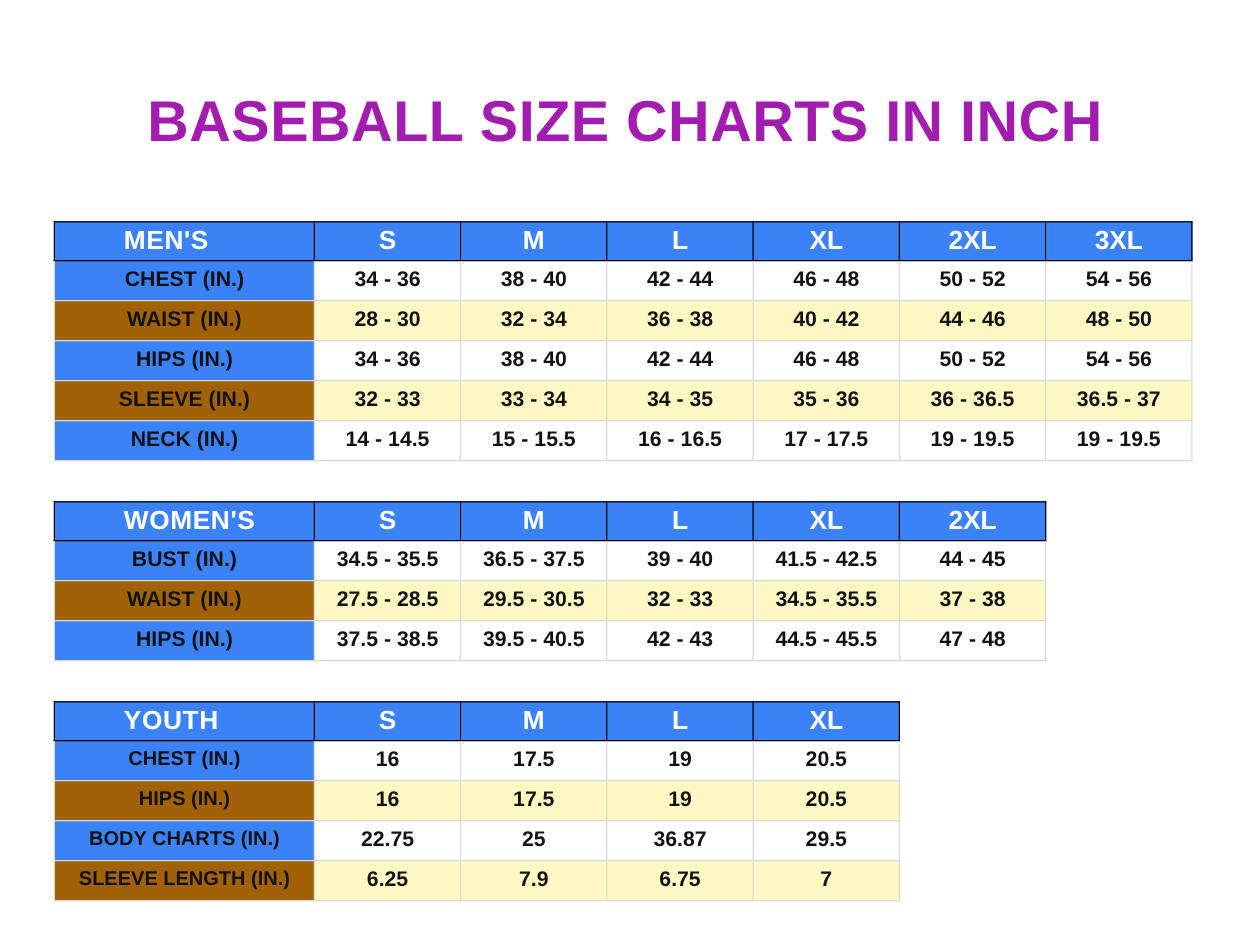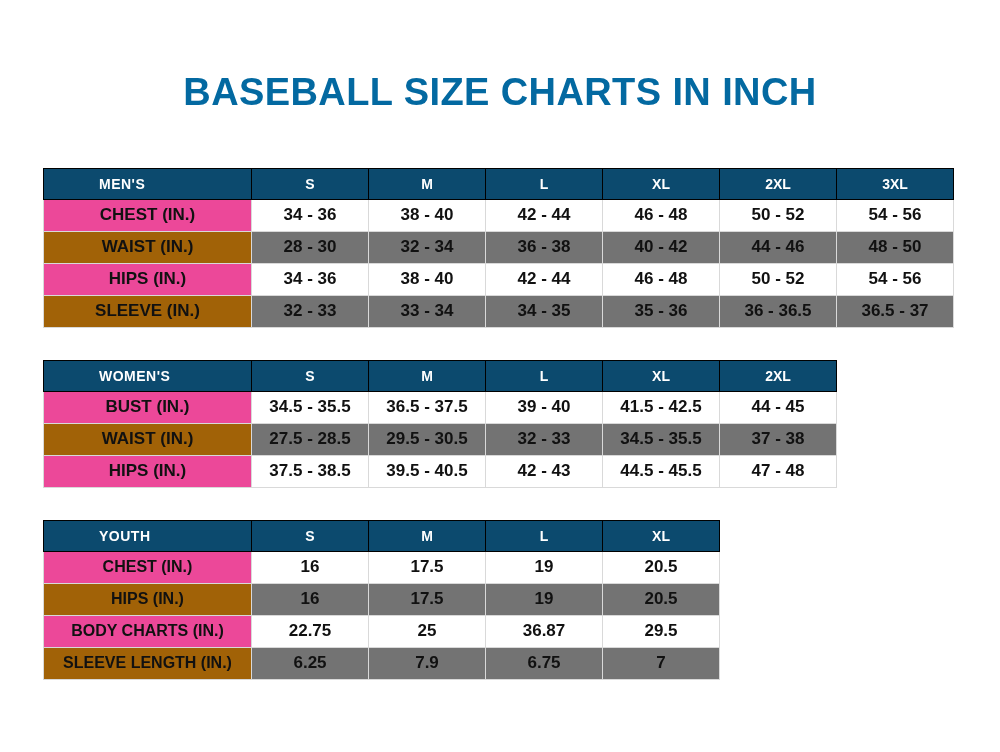--- a/index.html
+++ b/index.html
@@ -16,24 +16,24 @@
   }
   .page {
     position: relative;
     width: 1000px;
     height: 752px;
     box-sizing: border-box;
     padding: 0;
   }
   .title {
     text-align: center;
-    font-size: 38px;
+    font-size: 46px;
     font-weight: bold;
     letter-spacing: 0.4px;
-    color: #0369a1;
+    color: #a21caf;
     margin: 0;
     padding-top: 72px;
     line-height: 1.1;
   }
   .charts {
     margin-top: 54px;
     padding-left: 43px;
     padding-right: 43px;
   }
   table.size-table {
@@ -48,36 +48,36 @@
     text-align: center;
     font-weight: bold;
     padding: 0;
     height: 31px;
     vertical-align: middle;
     white-space: nowrap;
     color: #111111;
     background: #ffffff;
   }
   table.size-table thead th {
-    background: #0c4a6e;
+    background: #3b82f6;
     color: #ffffff;
     border: 1px solid #000000;
     height: 30px;
-    font-size: 14px;
+    font-size: 21px;
   }
   table.size-table thead th.cat {
     text-align: left;
     padding-left: 55px;
     letter-spacing: 0.5px;
   }
   table.size-table tbody tr.alt td {
-    background: #737373;
+    background: #fef9c3;
   }
   table.size-table tbody td.rowlabel {
-    background: #ec4899;
+    background: #3b82f6;
     text-align: center;
     font-weight: bold;
   }
   table.size-table tbody tr.alt td.rowlabel {
     background: #a16207;
   }
   
   .t-men { width: 910px; }
   .t-men col.c0 { width: 208px; }
   .t-men col.cx { width: 117px; }
@@ -152,20 +152,29 @@
         </tr>
         <tr class="alt">
           <td class="rowlabel">SLEEVE (IN.)</td>
           <td>32 - 33</td>
           <td>33 - 34</td>
           <td>34 - 35</td>
           <td>35 - 36</td>
           <td>36 - 36.5</td>
           <td>36.5 - 37</td>
         </tr>
+        <tr>
+          <td class="rowlabel">NECK (IN.)</td>
+          <td>14 - 14.5</td>
+          <td>15 - 15.5</td>
+          <td>16 - 16.5</td>
+          <td>17 - 17.5</td>
+          <td>19 - 19.5</td>
+          <td>19 - 19.5</td>
+        </tr>
       </tbody>
     </table>
 
     <table class="size-table t-women">
       <colgroup>
         <col class="c0">
           <col class="cx">
           <col class="cx">
           <col class="cx">
           <col class="cx">

